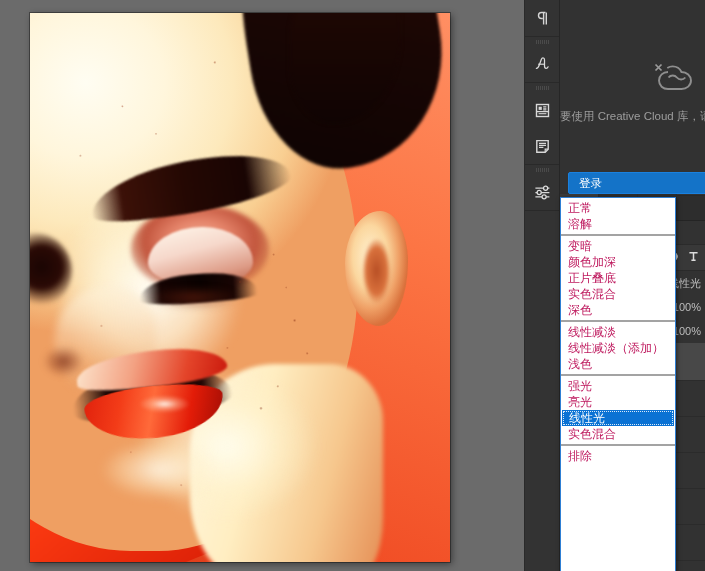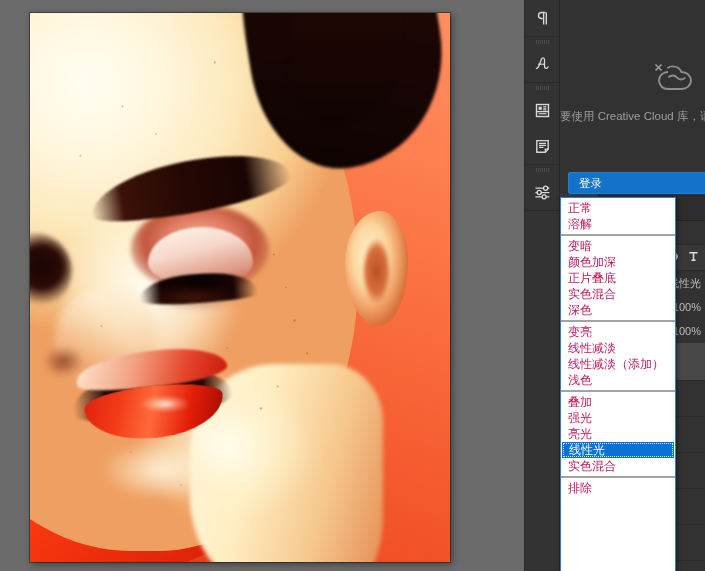--- a/index.html
+++ b/index.html
@@ -508,27 +508,25 @@
         <div class="dd-item">溶解</div>
       </div>
       <div class="dd-group">
         <div class="dd-item">变暗</div>
         <div class="dd-item">颜色加深</div>
         <div class="dd-item">正片叠底</div>
         <div class="dd-item">实色混合</div>
         <div class="dd-item">深色</div>
       </div>
       <div class="dd-group">
-        <div class="dd-item">变亮</div>
         <div class="dd-item">线性减淡</div>
         <div class="dd-item">线性减淡（添加）</div>
         <div class="dd-item">浅色</div>
       </div>
       <div class="dd-group">
-        <div class="dd-item">叠加</div>
         <div class="dd-item">强光</div>
         <div class="dd-item">亮光</div>
         <div class="dd-item sel">线性光</div>
         <div class="dd-item">实色混合</div>
       </div>
       <div class="dd-group">
         <div class="dd-item">排除</div>
       </div>
     </div>
 

